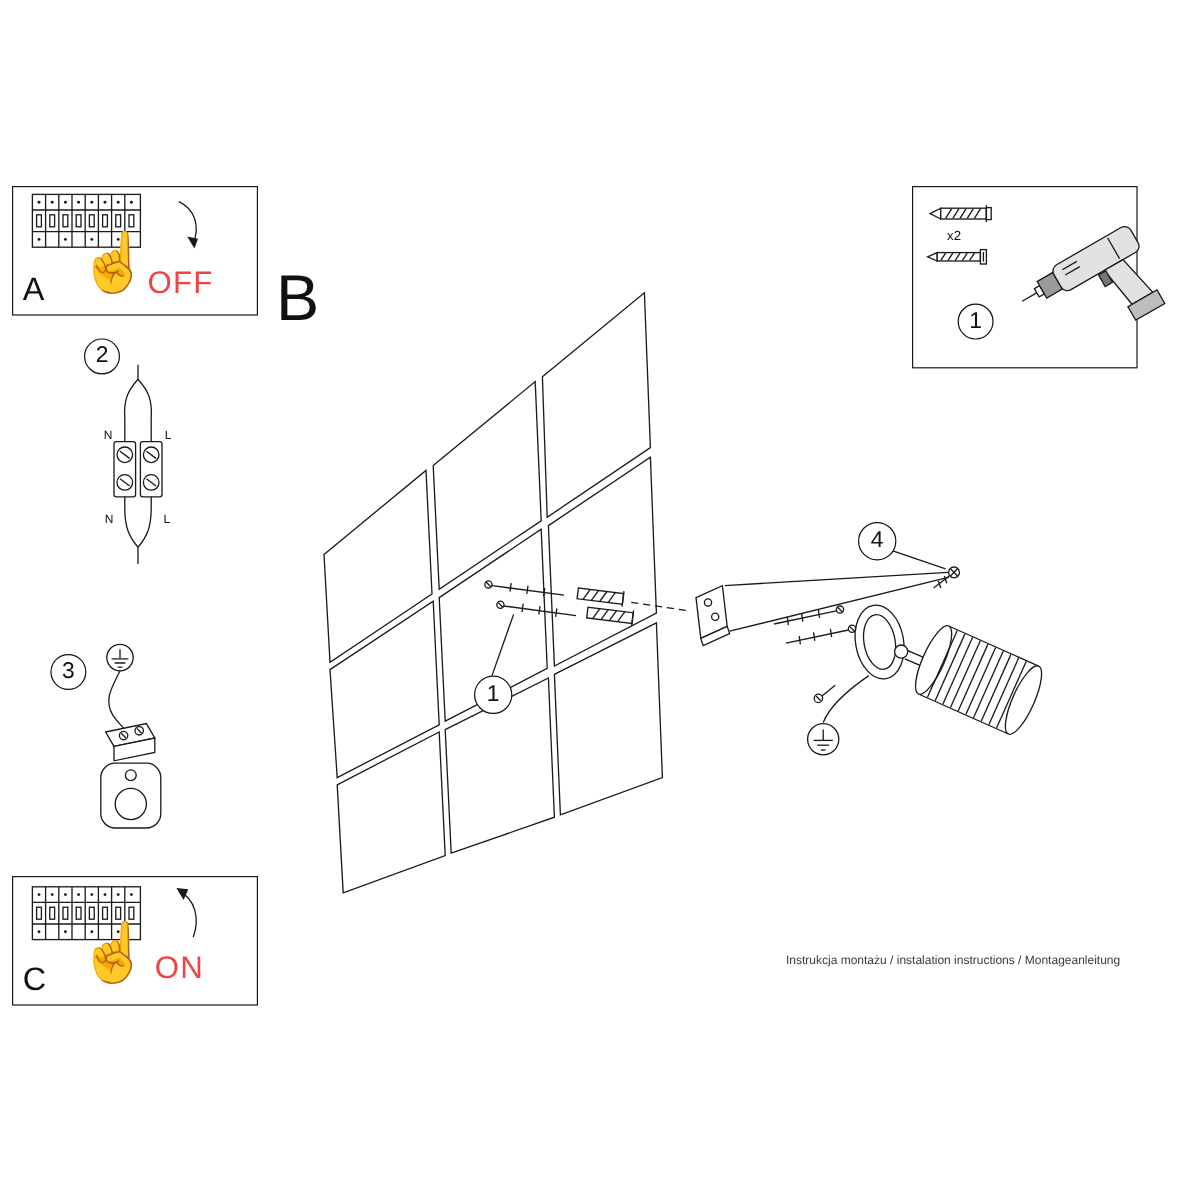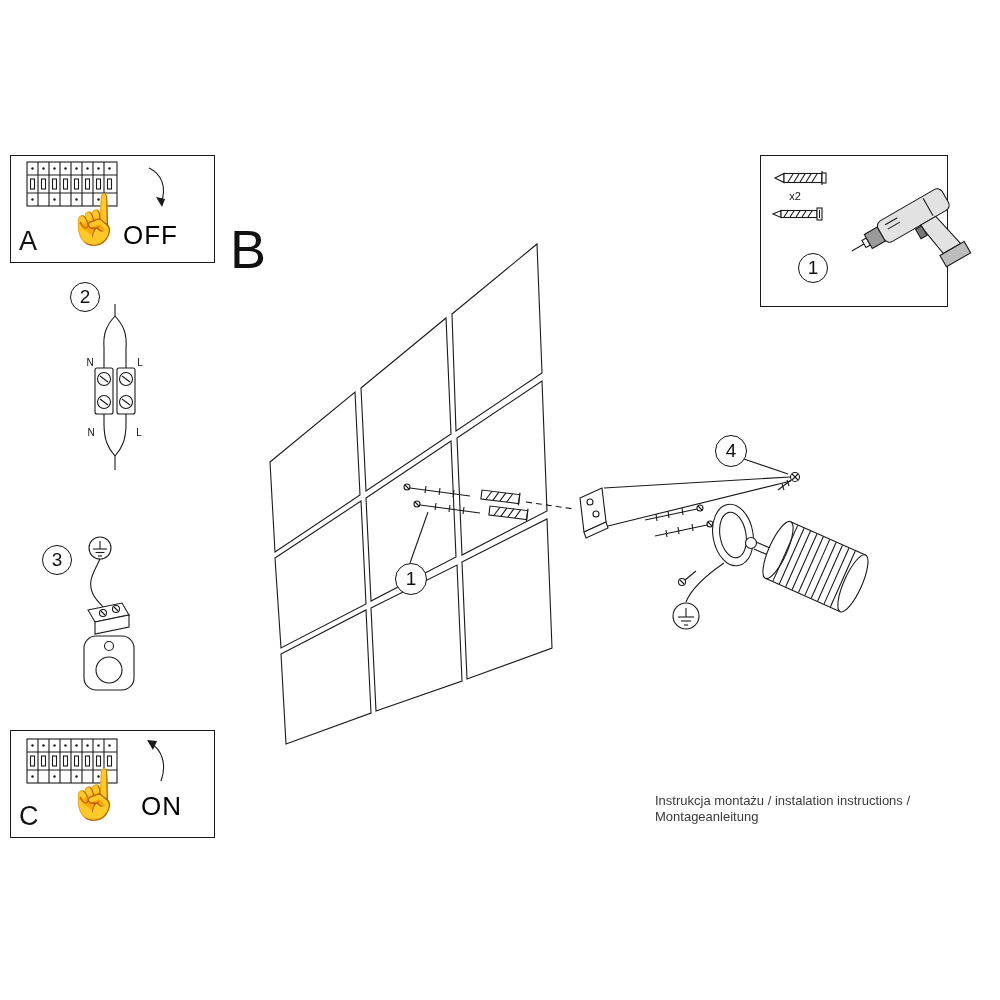--- a/index.html
+++ b/index.html
@@ -2,27 +2,27 @@
 <html><head>
 <meta charset="utf-8">
 <style>
   * { margin:0; padding:0; box-sizing:border-box; }
   html,body { width:1000px; height:1000px; background:#fff;
     font-family:"Liberation Sans", sans-serif; color:#1a1a1a; }
   .sheet { position:absolute; left:0; top:0; width:1000px; height:1000px; background:#fff; overflow:hidden; }
   .abs { position:absolute; }
   .outline-box { border:1.5px solid #1a1a1a; background:#fff; }
   .corner-letter { font-size:27px; color:#111; }
-  .state-label { font-size:26px; font-weight:500; letter-spacing:1px; color:#000000; }
+  .state-label { font-size:26px; font-weight:500; letter-spacing:1px; color:#ef4444; }
   .badge { width:30px; height:30px; border:1.6px solid #111; border-radius:50%;
     display:flex; align-items:center; justify-content:center;
     font-size:19px; background:#fff; color:#111; }
   .hand-glyph { font-size:48px; line-height:1; color:#1a1a1a; }
   .section-letter { font-size:54px; line-height:1; color:#111; }
-  .footer-text { font-size:13px; line-height:16px; color:#3a3a3a; }
+  .footer-text { font-size:10px; line-height:16px; color:#3a3a3a; }
   svg { display:block; }
   .ln { stroke:#1a1a1a; stroke-width:1.1; fill:none; }
   .lnf { stroke:#1a1a1a; stroke-width:1.1; fill:#fff; }
 </style>
 </head>
 <body>
 
 <div class="sheet">
 
   <div class="abs outline-box" style="left:10px; top:155px; width:205px; height:108px;">
@@ -154,21 +154,21 @@
         <circle cx="49.5" cy="37.5" r="1.2" fill="#1a1a1a"></circle>
           <circle cx="71.5" cy="37.5" r="1.2" fill="#1a1a1a"></circle>
       </g>
       <g>
         <path class="ln" d="M150,50 C156,34 151,18 139,12" stroke-width="1.4"></path>
         <polygon points="136,9 146,10 142,19" fill="#1a1a1a"></polygon>
       </g>
     </svg>
     <span class="abs hand-glyph" style="left:54px; top:40px;">☝</span>
     <span class="abs corner-letter" style="left:8px; top:70px;">C</span>
-    <span class="abs state-label" style="left:118px; top:60px;margin-left:12px;">ON</span>
+    <span class="abs state-label" style="left:118px; top:60px;">ON</span>
   </div>
 
   <div class="abs section-letter" style="left:230px; top:222px;">B</div>
 
   <div class="abs outline-box" style="left:760px; top:155px; width:188px; height:152px;">
     <svg width="227" height="149">
       <g transform="translate(14,14)">
         <polygon class="lnf" points="0,8 9,3.5 9,12.5"></polygon>
         <rect class="lnf" x="9" y="3.5" width="38" height="9"></rect>
         <line class="ln" x1="13" y1="12" x2="18" y2="4"></line>

